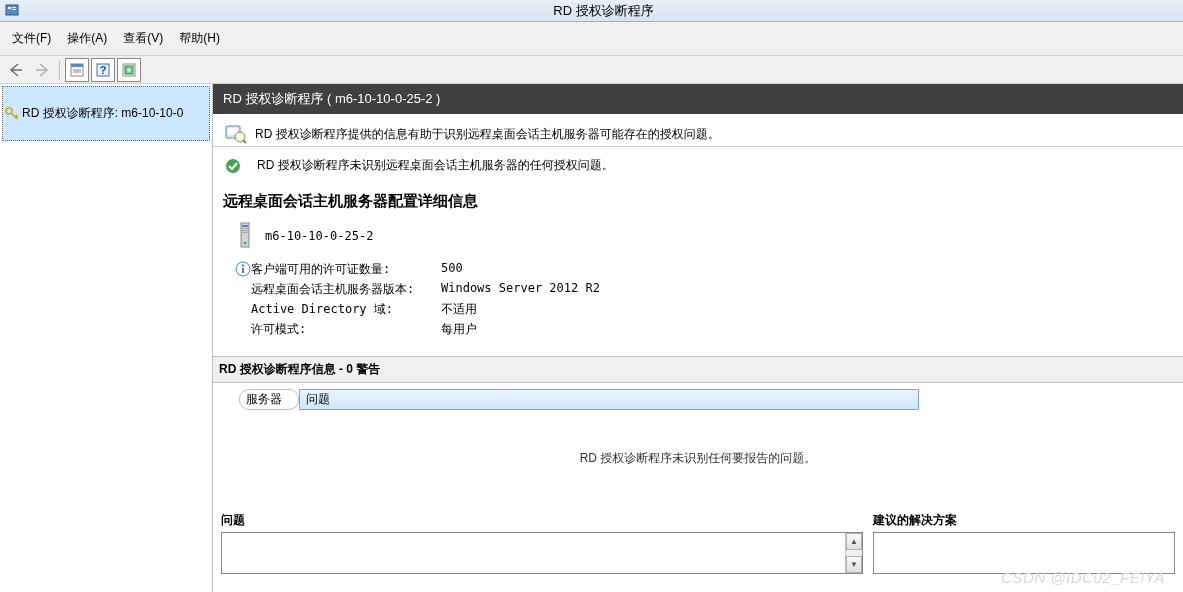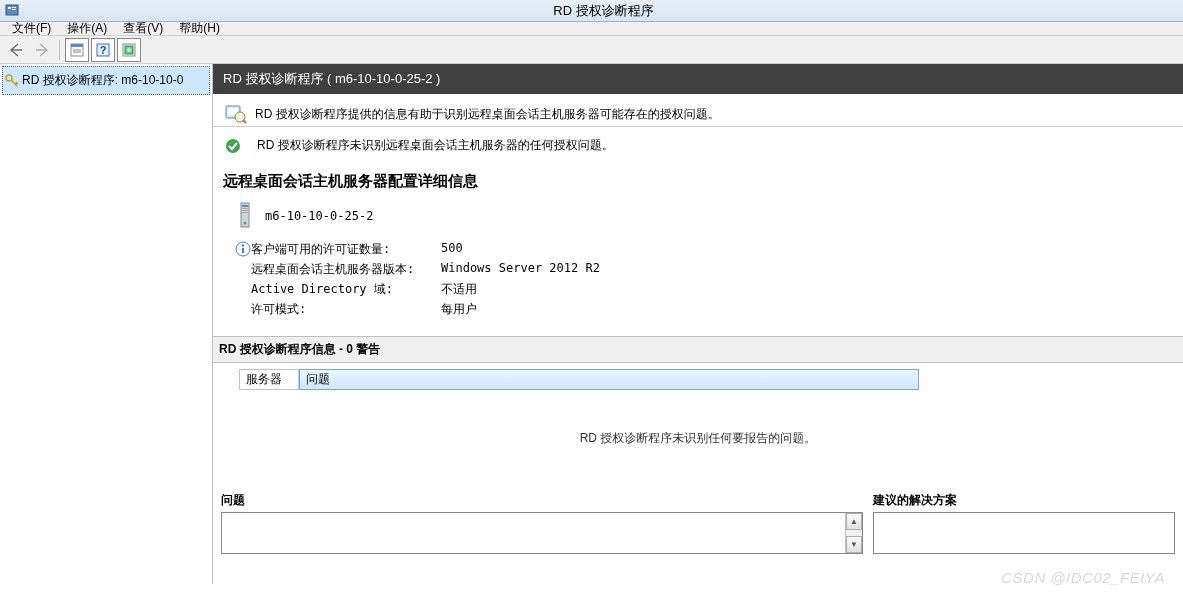--- a/index.html
+++ b/index.html
@@ -1,47 +1,47 @@
 <!DOCTYPE html>
 <html><head>
 <meta charset="utf-8">
 <style>
 * { box-sizing: border-box; margin: 0; padding: 0; }
 body { font-family: "Microsoft YaHei", "SimSun", Tahoma, sans-serif; font-size: 12px; background: #fff; overflow: hidden; width: 1183px; height: 592px; }
 .titlebar { background: linear-gradient(#e8f0f8, #d8e4f0); height: 22px; display: flex; align-items: center; border-bottom: 1px solid #a0b0c0; }
 .titlebar-icon { width: 16px; height: 16px; margin: 0 4px; }
 .titlebar-title { flex: 1; text-align: center; font-size: 13px; color: #000; }
-.menubar { background: #f0f0f0; height: 14px; display: flex; align-items: center; padding: 0 4px; border-bottom: 1px solid #d0d0d0; }
+.menubar { background: #f0f0f0; height: 34px; display: flex; align-items: center; padding: 0 4px; border-bottom: 1px solid #d0d0d0; }
 .menu-item { padding: 2px 8px; cursor: default; }
 .toolbar { background: #f0f0f0; height: 28px; display: flex; align-items: center; padding: 0 4px; border-bottom: 1px solid #d0d0d0; gap: 2px; }
 .tool-btn { width: 24px; height: 24px; display: flex; align-items: center; justify-content: center; border: 1px solid transparent; }
 .tool-btn.boxed { border: 1px solid #888; background: #fff; }
 .tool-sep { width: 1px; height: 20px; background: #c0c0c0; margin: 0 3px; }
 .main { display: flex; height: calc(100% - 72px); }
 .tree-panel { width: 213px; border-right: 1px solid #c0c0c0; background: #fff; padding: 2px; }
-.tree-item { display: flex; align-items: center; padding: 5px 2px; background: #cce8ff; border: 1px dotted #666; cursor: default; gap: 3px; white-space: nowrap; overflow: hidden; }
+.tree-item { display: flex; align-items: center; padding: 18px 2px; background: #cce8ff; border: 1px dotted #666; cursor: default; gap: 3px; white-space: nowrap; overflow: hidden; }
 .tree-icon { flex-shrink: 0; }
 .content { flex: 1; display: flex; flex-direction: column; background: #fff; overflow: hidden; }
 .content-header { background: #404040; color: #fff; padding: 6px 10px; font-size: 13px; }
 .info-strip { display: flex; align-items: center; padding: 8px 10px 0 10px; border-bottom: 1px solid #d0d0d0; background: #fff; gap: 8px; }
 .info-strip-icon { width: 24px; height: 24px; flex-shrink: 0; }
 .ok-row { display: flex; align-items: center; padding: 10px 10px 10px 12px; gap: 16px; }
 .ok-icon { width: 16px; height: 16px; }
 .section-title { font-weight: bold; font-size: 15px; padding: 8px 10px 6px 10px; }
 .server-row { display: flex; align-items: center; padding: 4px 10px 10px 22px; gap: 10px; }
 .server-icon { width: 20px; height: 30px; }
 .server-name { font-family: Consolas, monospace; font-size: 12px; }
 .details-row { display: flex; align-items: flex-start; padding: 0 10px 4px 22px; }
 .info-icon { width: 16px; height: 16px; flex-shrink: 0; }
 .details-table { display: grid; grid-template-columns: 190px 1fr; row-gap: 3px; font-family: "SimSun", monospace; font-size: 12px; }
 .warnings-header { background: #f0f0f0; border-top: 1px solid #c0c0c0; border-bottom: 1px solid #c0c0c0; padding: 4px 6px; font-weight: bold; font-size: 12px; margin-top: 14px; }
 .grid-area { padding: 6px 8px 2px 8px; }
 .grid-headers { display: flex; }
 .col-h { border: 1px solid #c0c0c0; background: #fff; padding: 1px 6px; font-size: 12px; }
-.col-h.srv { width: 60px; margin-left: 18px; }
+.col-h.srv { width: 60px; margin-left: 18px; border-radius: 10px; }
 .col-h.issue { width: 620px; background: linear-gradient(#eaf4ff, #cfe7ff); border-color: #7aa7d8; }
 .grid-body { min-height: 96px; display: flex; align-items: center; justify-content: center; color: #333; }
 .bottom-panels { display: flex; padding: 2px 8px 8px 8px; gap: 10px; }
 .panel { display: flex; flex-direction: column; }
 .panel.left { flex: 1; }
 .panel.right { width: 302px; }
 .panel-label { font-weight: bold; padding: 2px 0 3px 0; }
 .panel-box { border: 1px solid #888; height: 42px; background: #fff; position: relative; display: flex; }
 .panel-content { flex: 1; }
 .scrollbar { width: 17px; background: #f0f0f0; border-left: 1px solid #c0c0c0; display: flex; flex-direction: column; justify-content: space-between; }

